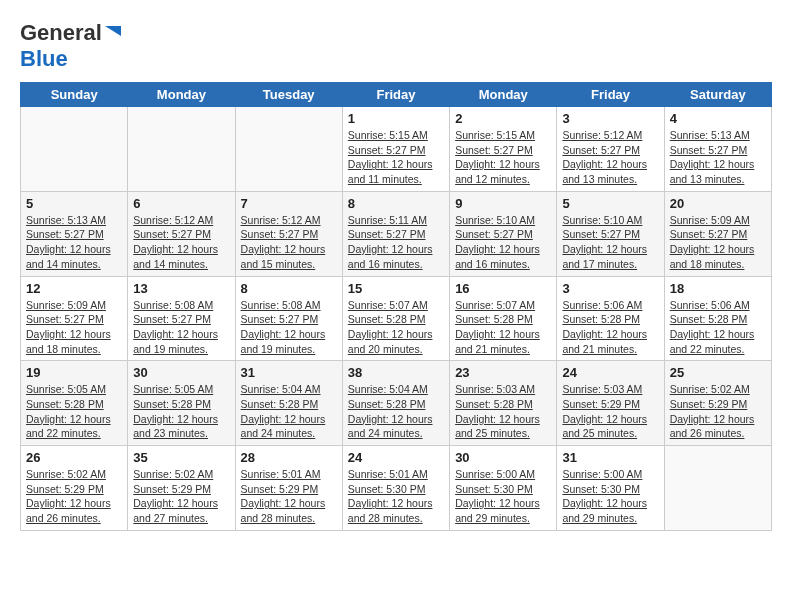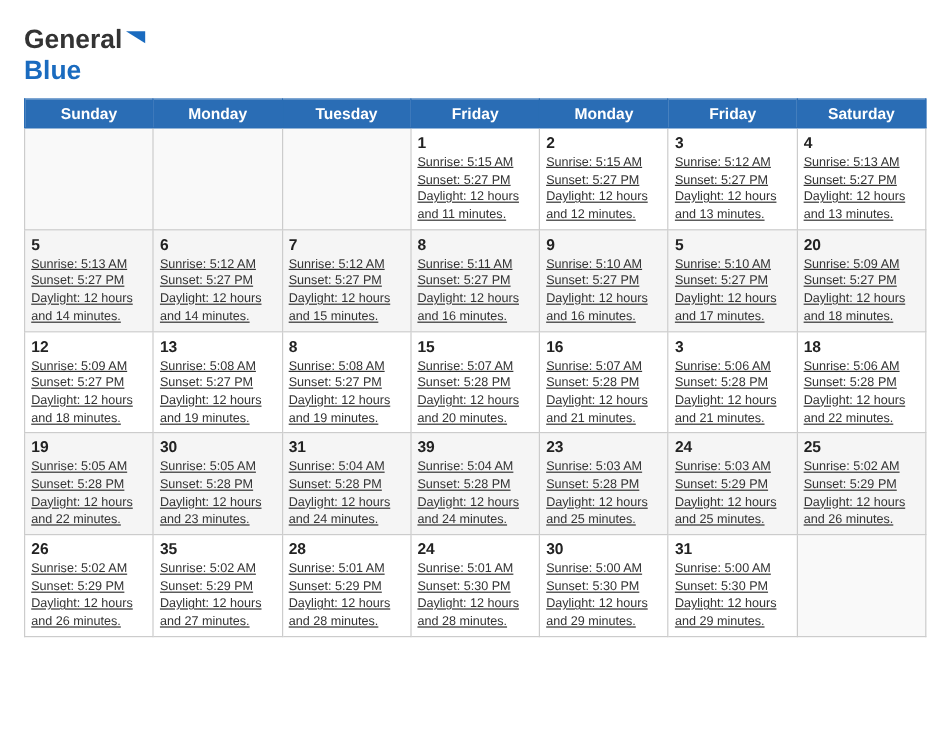--- a/index.html
+++ b/index.html
@@ -261,21 +261,21 @@
 and 23 minutes.</div>
           </td>
           <td>
             <div class="day-number">31</div>
             <div class="day-info" style="white-space: pre-line;">Sunrise: 5:04 AM
 Sunset: 5:28 PM
 Daylight: 12 hours
 and 24 minutes.</div>
           </td>
           <td>
-            <div class="day-number">39</div>
+            <div class="day-number">38</div>
             <div class="day-info" style="white-space: pre-line;">Sunrise: 5:04 AM
 Sunset: 5:28 PM
 Daylight: 12 hours
 and 24 minutes.</div>
           </td>
           <td>
             <div class="day-number">23</div>
             <div class="day-info" style="white-space: pre-line;">Sunrise: 5:03 AM
 Sunset: 5:28 PM
 Daylight: 12 hours

